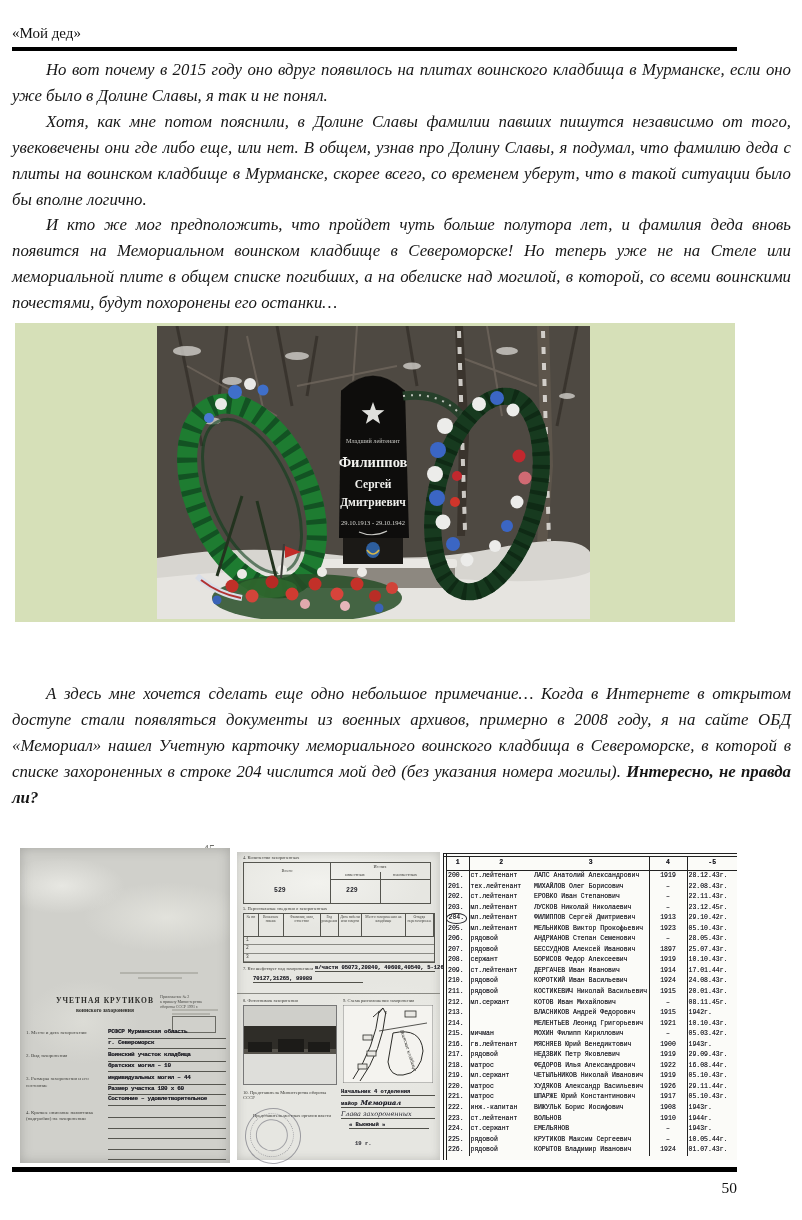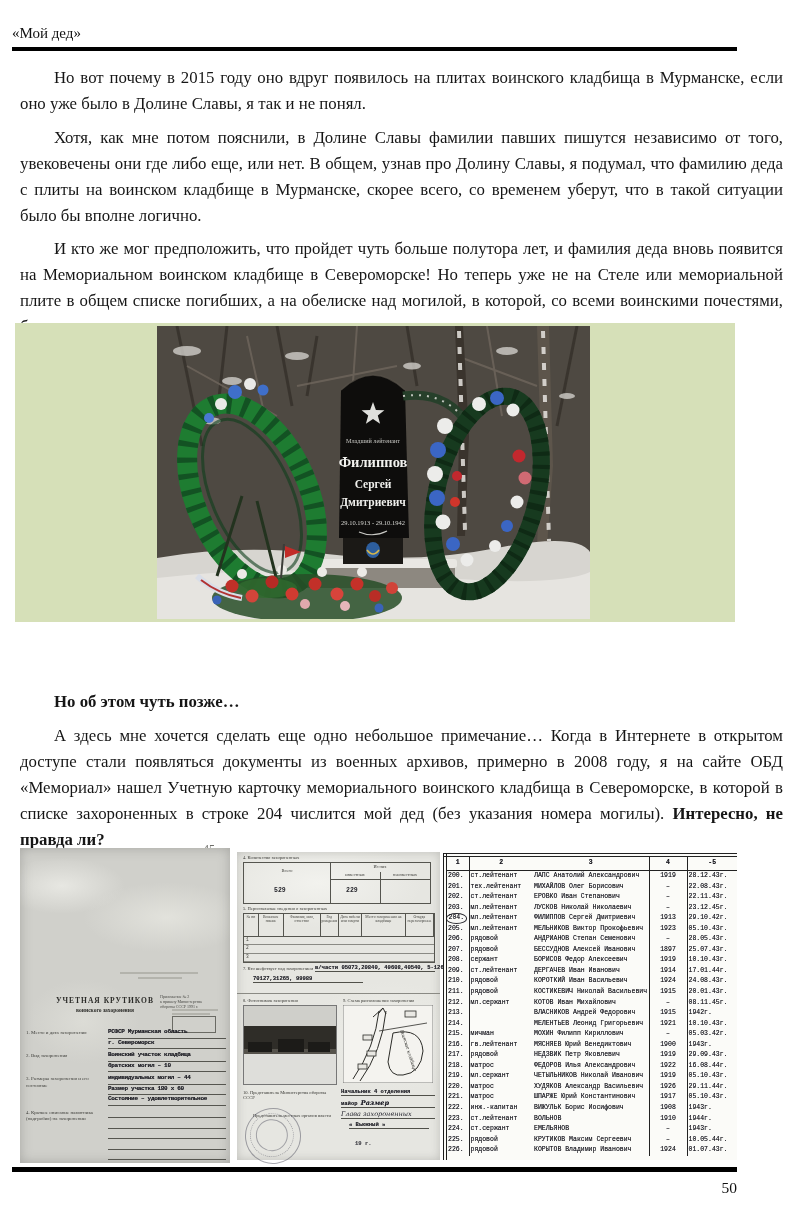--- a/index.html
+++ b/index.html
@@ -5,21 +5,21 @@
   html,body{margin:0;padding:0;background:#fff;}
   .page{position:relative;width:802px;height:1220px;background:#ffffff;overflow:hidden;
         font-family:"Liberation Serif","DejaVu Serif",serif;color:#141414;}
   .runhead{position:absolute;left:12px;top:25px;font-size:15px;color:#111;}
   .rule-top{position:absolute;left:12px;top:47px;width:725px;height:4px;background:#000;}
   .rule-bottom{position:absolute;left:12px;top:1167px;width:725px;height:4.5px;background:#000;}
   .pagenum{position:absolute;top:1179px;right:65px;font-size:15.5px;color:#111;}
 
   .bodytext{position:absolute;left:12px;width:779px;font-size:16.8px;line-height:25.9px;
             text-align:justify;color:#161616;}
-  .bodytext p{margin:8px;text-indent:34px;}
+  .bodytext p{margin:0;text-indent:34px;font-style:italic;}
   #text1{top:57px;}
   #text2{top:681px;}
   .boldpara{font-weight:bold;}
 
   .band{position:absolute;left:15px;top:323px;width:720px;height:299px;background:#d6e0b8;}
   .photo{position:absolute;left:142px;top:3px;width:433px;height:293px;display:block;}
   .caption{position:absolute;left:15px;top:637px;width:720px;text-align:center;
            font-style:italic;font-size:14.5px;color:#101010;}
 
   
@@ -224,21 +224,20 @@
         <circle cx="222" cy="282" r="4.5" fill="#3a63b8"></circle>
           <circle cx="60" cy="274" r="4.5" fill="#3a63b8"></circle>
         <polygon points="128,220 144,226 128,232" fill="#c22b28"></polygon>
         <path d="M127,218 L124,252" stroke="#3c3c38" stroke-width="2"></path>
       </g>
     </svg>
   </div>
 
 
   <div class="bodytext" id="text2">
-    <p class="boldpara">Но об этом чуть позже…</p>
     <p><span>А здесь мне хочется сделать еще одно небольшое примечание… Когда в Интернете в открытом доступе стали появляться документы из военных архивов, примерно в 2008 году, я на сайте ОБД «Мемориал» нашел Учетную карточку мемориального воинского кладбища в Североморске, в которой в списке захороненных в строке 204 числится мой дед (без указания номера могилы). </span><b>Интересно, не правда ли?</b></p>
   </div>
 
   <div class="docs">
     <div class="page-mark45">45</div>
 
     <div class="doc-left">
       <div class="blurbar" style="left:100px;top:124px;width:78px;"></div>
       <div class="blurbar" style="left:118px;top:129px;width:44px;"></div>
       <div class="card-title">УЧЕТНАЯ КРУТИКОВ</div>
@@ -342,21 +341,21 @@
           <rect x="20" y="30" width="9" height="5"></rect>
             <rect x="24" y="46" width="9" height="5"></rect>
           <rect x="15" y="59" width="9" height="5"></rect>
             <rect x="62" y="6" width="11" height="6"></rect>
         </g>
         <text x="64" y="46" font-size="5.2" fill="#2c2c28" font-family="Liberation Serif, serif" font-style="italic" transform="rotate(72 64 46)" text-anchor="middle">Воинское кладбище</text>
       </svg>
 
       <div class="mid-label" style="left:6px;top:238px;width:96px;white-space:normal;">10. Представитель Министерства обороны СССР</div>
       <div class="mid-mono uline" style="left:104px;top:236px;width:94px;">Начальник 4 отделения</div>
-      <div class="mid-mono uline" style="left:104px;top:247px;width:94px;"><span>майор</span>&nbsp;<span class="sig-script">Размер</span></div>
+      <div class="mid-mono uline" style="left:104px;top:247px;width:94px;"><span>майор</span>&nbsp;<span class="sig-script">Мемориал</span></div>
       <div class="mid-label" style="left:16px;top:261px;width:84px;white-space:normal;">Представитель местных органов власти</div>
       <div class="sig-script uline" style="position:absolute;left:104px;top:258px;width:94px;">Глава захороненных</div>
       <div class="mid-mono uline" style="left:112px;top:269px;width:80px;">« Вьюжный »</div>
       <div class="stamp"></div>
       <div class="mid-mono" style="left:118px;top:288px;color:#55555a;">19    г.</div>
     </div>
 
     <div class="doc-table">
       <div class="topline"></div>
       <div class="topline2"></div>

